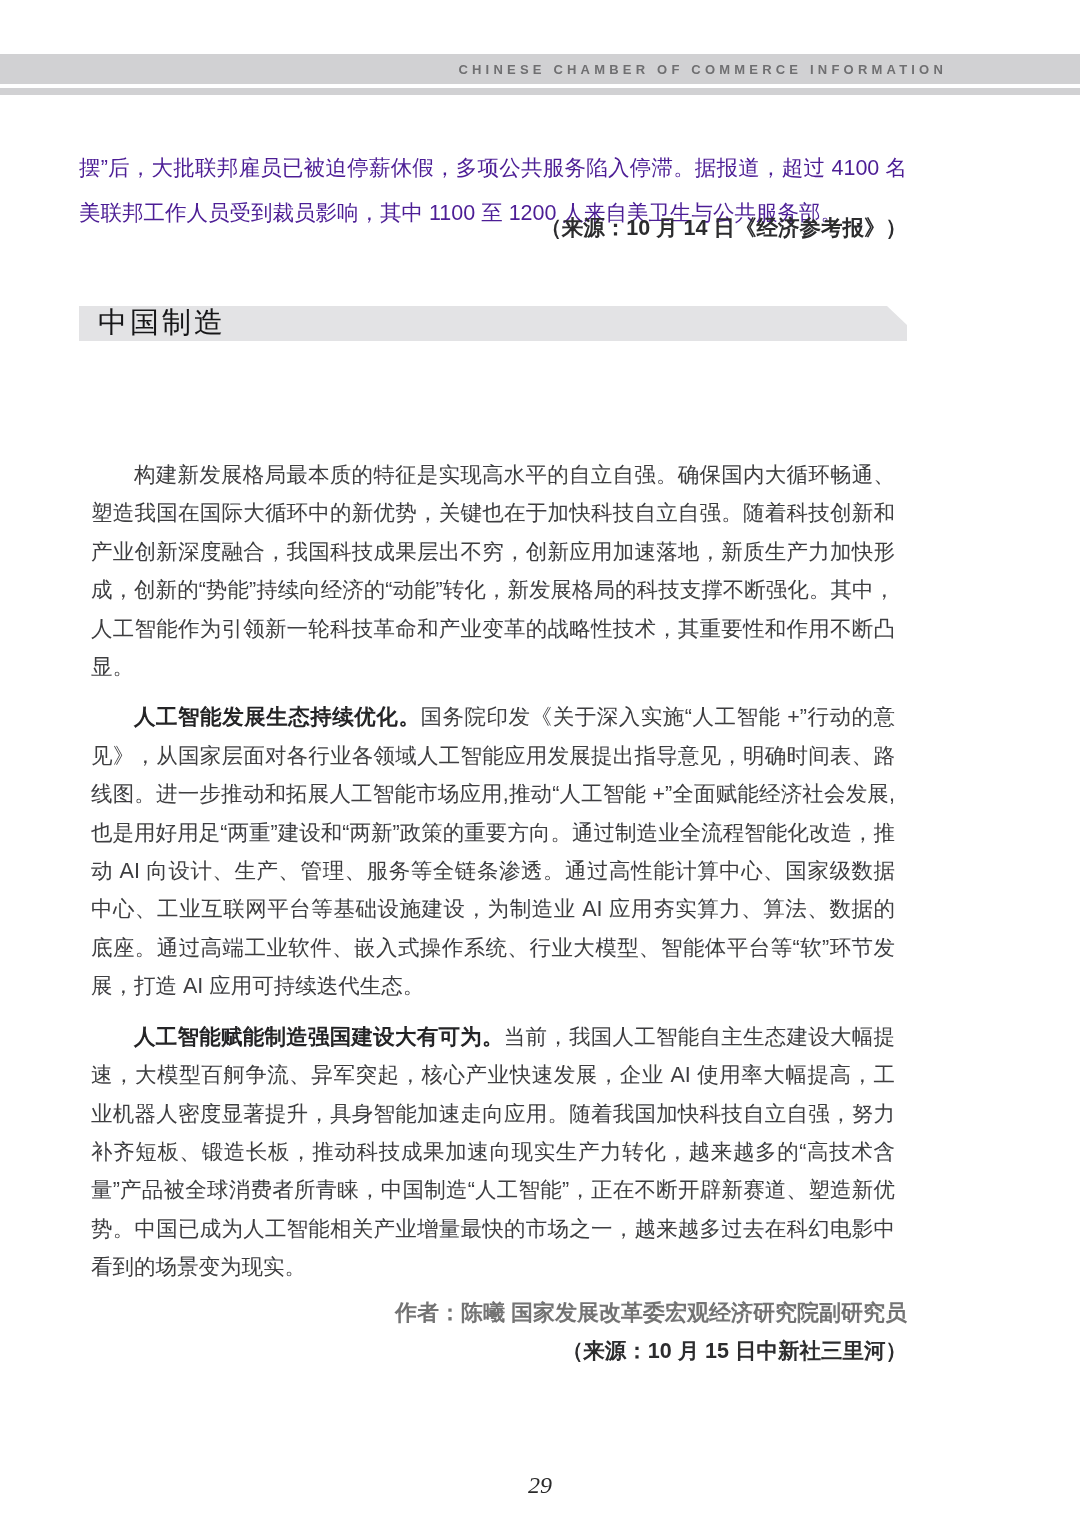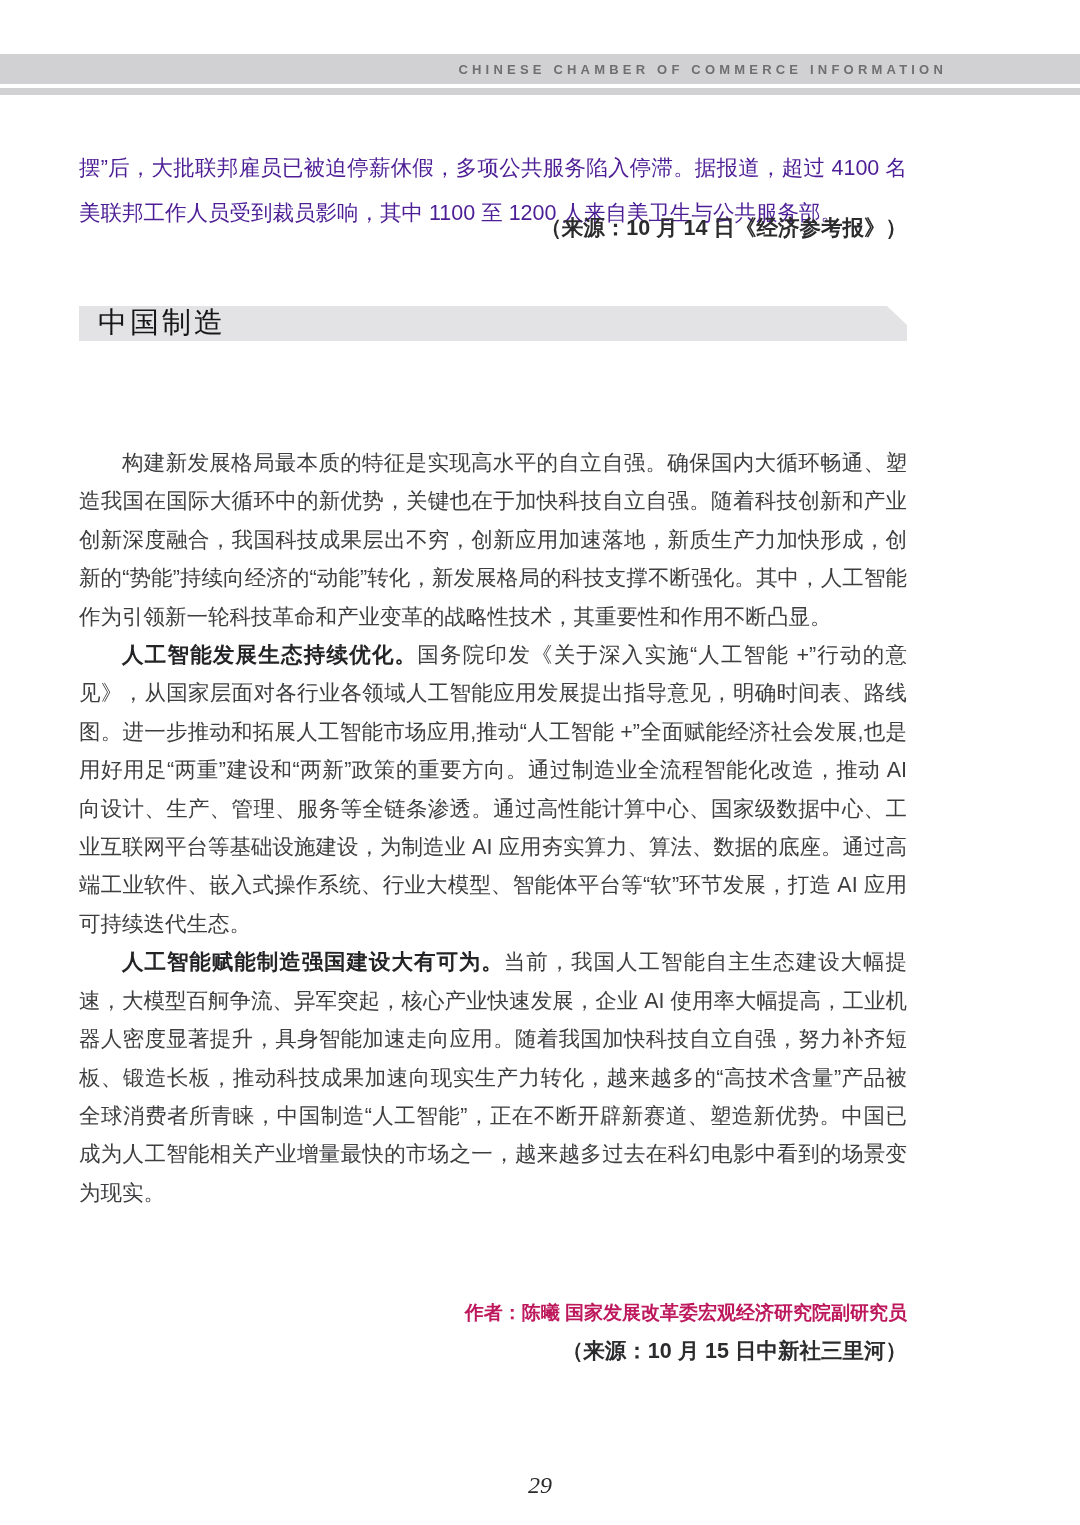--- a/index.html
+++ b/index.html
@@ -56,30 +56,30 @@
   }
 
   .article-title {
     top: 390px; margin: 0;
     font-size: 29px; line-height: 36px; font-weight: bold;
     color: #39393b; text-align: center; letter-spacing: 1px;
   }
 
   .flow { top: 444px; }
   .flow p {
-    margin: 0;
+    margin: 12px;
     font-size: 21.5px; line-height: 38.4px; color: #3e3e40;
     text-align: justify; text-justify: inter-character;
     text-indent: 43px;
   }
   .flow b { color: #242426; }
 
   .author-line {
     top: 1294px;
-    font-size: 19px; line-height: 38px; color: #be185d;
+    font-size: 22px; line-height: 38px; color: #737373;
     font-weight: bold; text-align: right;
   }
   .art-src { top: 1332px; }
 
   .page-number {
     position: absolute; left: 0; top: 1472px; width: 1080px;
     text-align: center;
     font-family: "Liberation Serif", "DejaVu Serif", serif;
     font-size: 24px; color: #2a2a2a; font-style: italic;
   }

